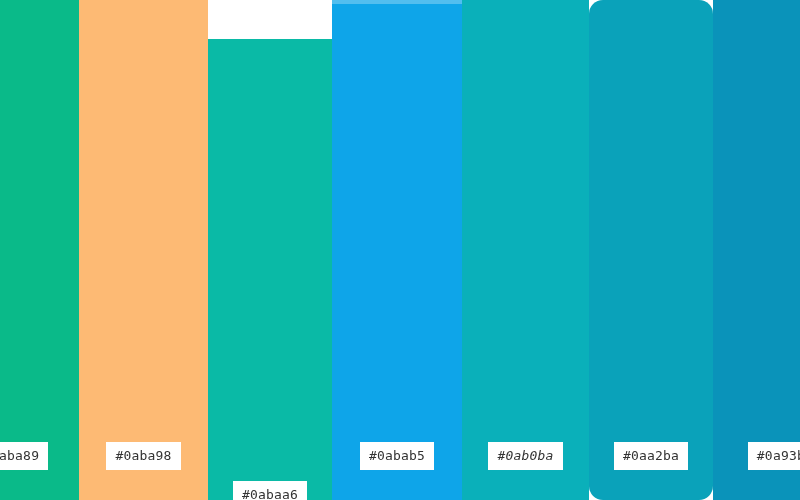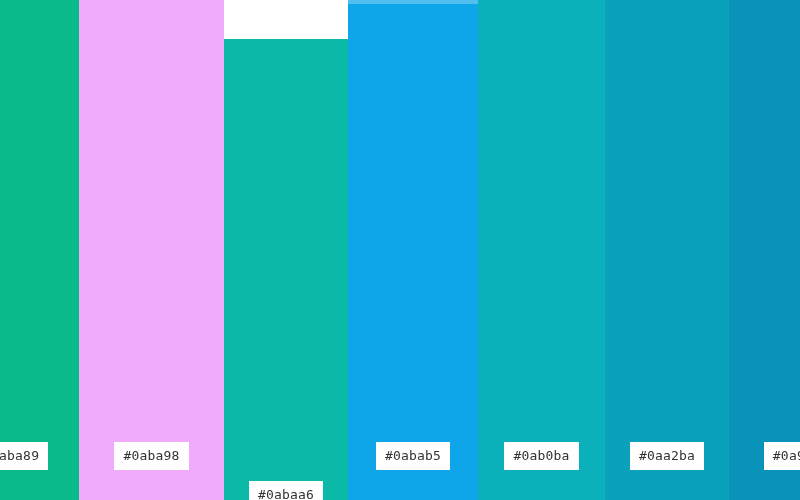--- a/index.html
+++ b/index.html
@@ -73,32 +73,32 @@
     transform: none;
   }
 </style>
 </head>
 <body>
 
 <div id="palette-strip" style="background: rgb(255, 255, 255);">
     <div class="swatch clip-left" style="background: rgb(10, 186, 137); width: 79px;">
       <div class="swatch-label">0aba89</div>
     </div>
-    <div class="swatch" style="background: #f0abfc; width: 145px;">
+    <div class="swatch" style="background: #fdba74; width: 129px;">
       <div class="swatch-label">#0aba98</div>
     </div>
     <div class="swatch" style="background: rgb(10, 186, 166); width: 124px; margin-top: 39px;">
       <div class="swatch-label">#0abaa6</div>
     </div>
     <div class="swatch is-selected" style="background: #0ea5e9; width: 130px;">
       <div class="swatch-highlight"></div>
       <div class="swatch-label">#0abab5</div>
     </div>
-    <div class="swatch" style="background: rgb(10, 176, 186); width: 127px;">
+    <div class="swatch" style="background: rgb(10, 176, 186); width: 127px; font-style: italic;">
       <div class="swatch-label">#0ab0ba</div>
     </div>
-    <div class="swatch" style="background: rgb(10, 162, 186); width: 124px;">
+    <div class="swatch" style="background: rgb(10, 162, 186); width: 124px; border-radius: 14px;">
       <div class="swatch-label">#0aa2ba</div>
     </div>
     <div class="swatch clip-right" style="background: rgb(10, 147, 186); width: 87px;">
       <div class="swatch-label">#0a93b</div>
     </div>
   </div>
 
 </body></html>

